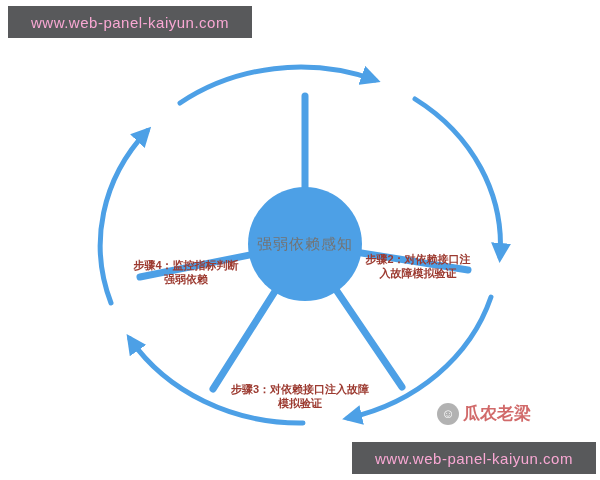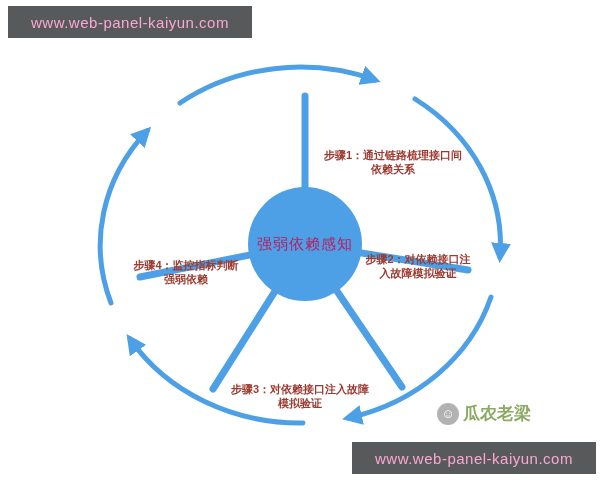--- a/index.html
+++ b/index.html
@@ -44,21 +44,21 @@
   #step3-label { left: 227px; top: 368px; width: 146px; margin-top: 14px; }
   #step4-label { left: 130px; top: 258px; width: 112px; text-align: center; }
   #step5-label { left: 138px; top: 164px; width: 136px; }
 
   #center-label {
     position: absolute;
     left: 245px;
     top: 235px;
     width: 120px;
     text-align: center;
-    color: #be185d;
+    color: #737373;
     font-size: 15px;
     letter-spacing: 1px;
   }
 
   #watermark {
     position: absolute;
     left: 437px;
     top: 402px;
     display: flex;
     align-items: center;
@@ -70,21 +70,21 @@
     height: 22px;
     border-radius: 50%;
     background: #8a8a8a;
     color: #ffffff;
     font-size: 13px;
     display: flex;
     align-items: center;
     justify-content: center;
   }
   #watermark .wm-text {
-    color: #4d7c0f;
+    color: #b91c1c;
     font-size: 17px;
     font-weight: bold;
   }
 </style>
 </head>
 <body>
 
 <div id="stage">
 
   <div class="banner" id="banner-top">www.web-panel-kaiyun.com</div>
@@ -110,21 +110,20 @@
       <line x1="305" y1="244" x2="402" y2="387"></line>
       <line x1="305" y1="244" x2="213" y2="389"></line>
       <line x1="305" y1="244" x2="140" y2="277"></line>
     </g>
 
     <circle cx="305" cy="244" r="57" fill="#4da0e6"></circle>
   </svg>
 
   <div id="center-label">强弱依赖感知</div>
 
-  <div class="step-label" id="step1-label">步骤1：通过链路梳理接口间依赖关系</div>
   <div class="step-label" id="step2-label">步骤2：对依赖接口注入故障模拟验证</div>
   <div class="step-label" id="step3-label">步骤3：对依赖接口注入故障模拟验证</div>
   <div class="step-label" id="step4-label">步骤4：监控指标判断强弱依赖</div>
 
   <div id="watermark">
     <span class="wm-icon">☺</span>
     <span class="wm-text">瓜农老梁</span>
   </div>
 
   <div class="banner" id="banner-bottom">www.web-panel-kaiyun.com</div>

